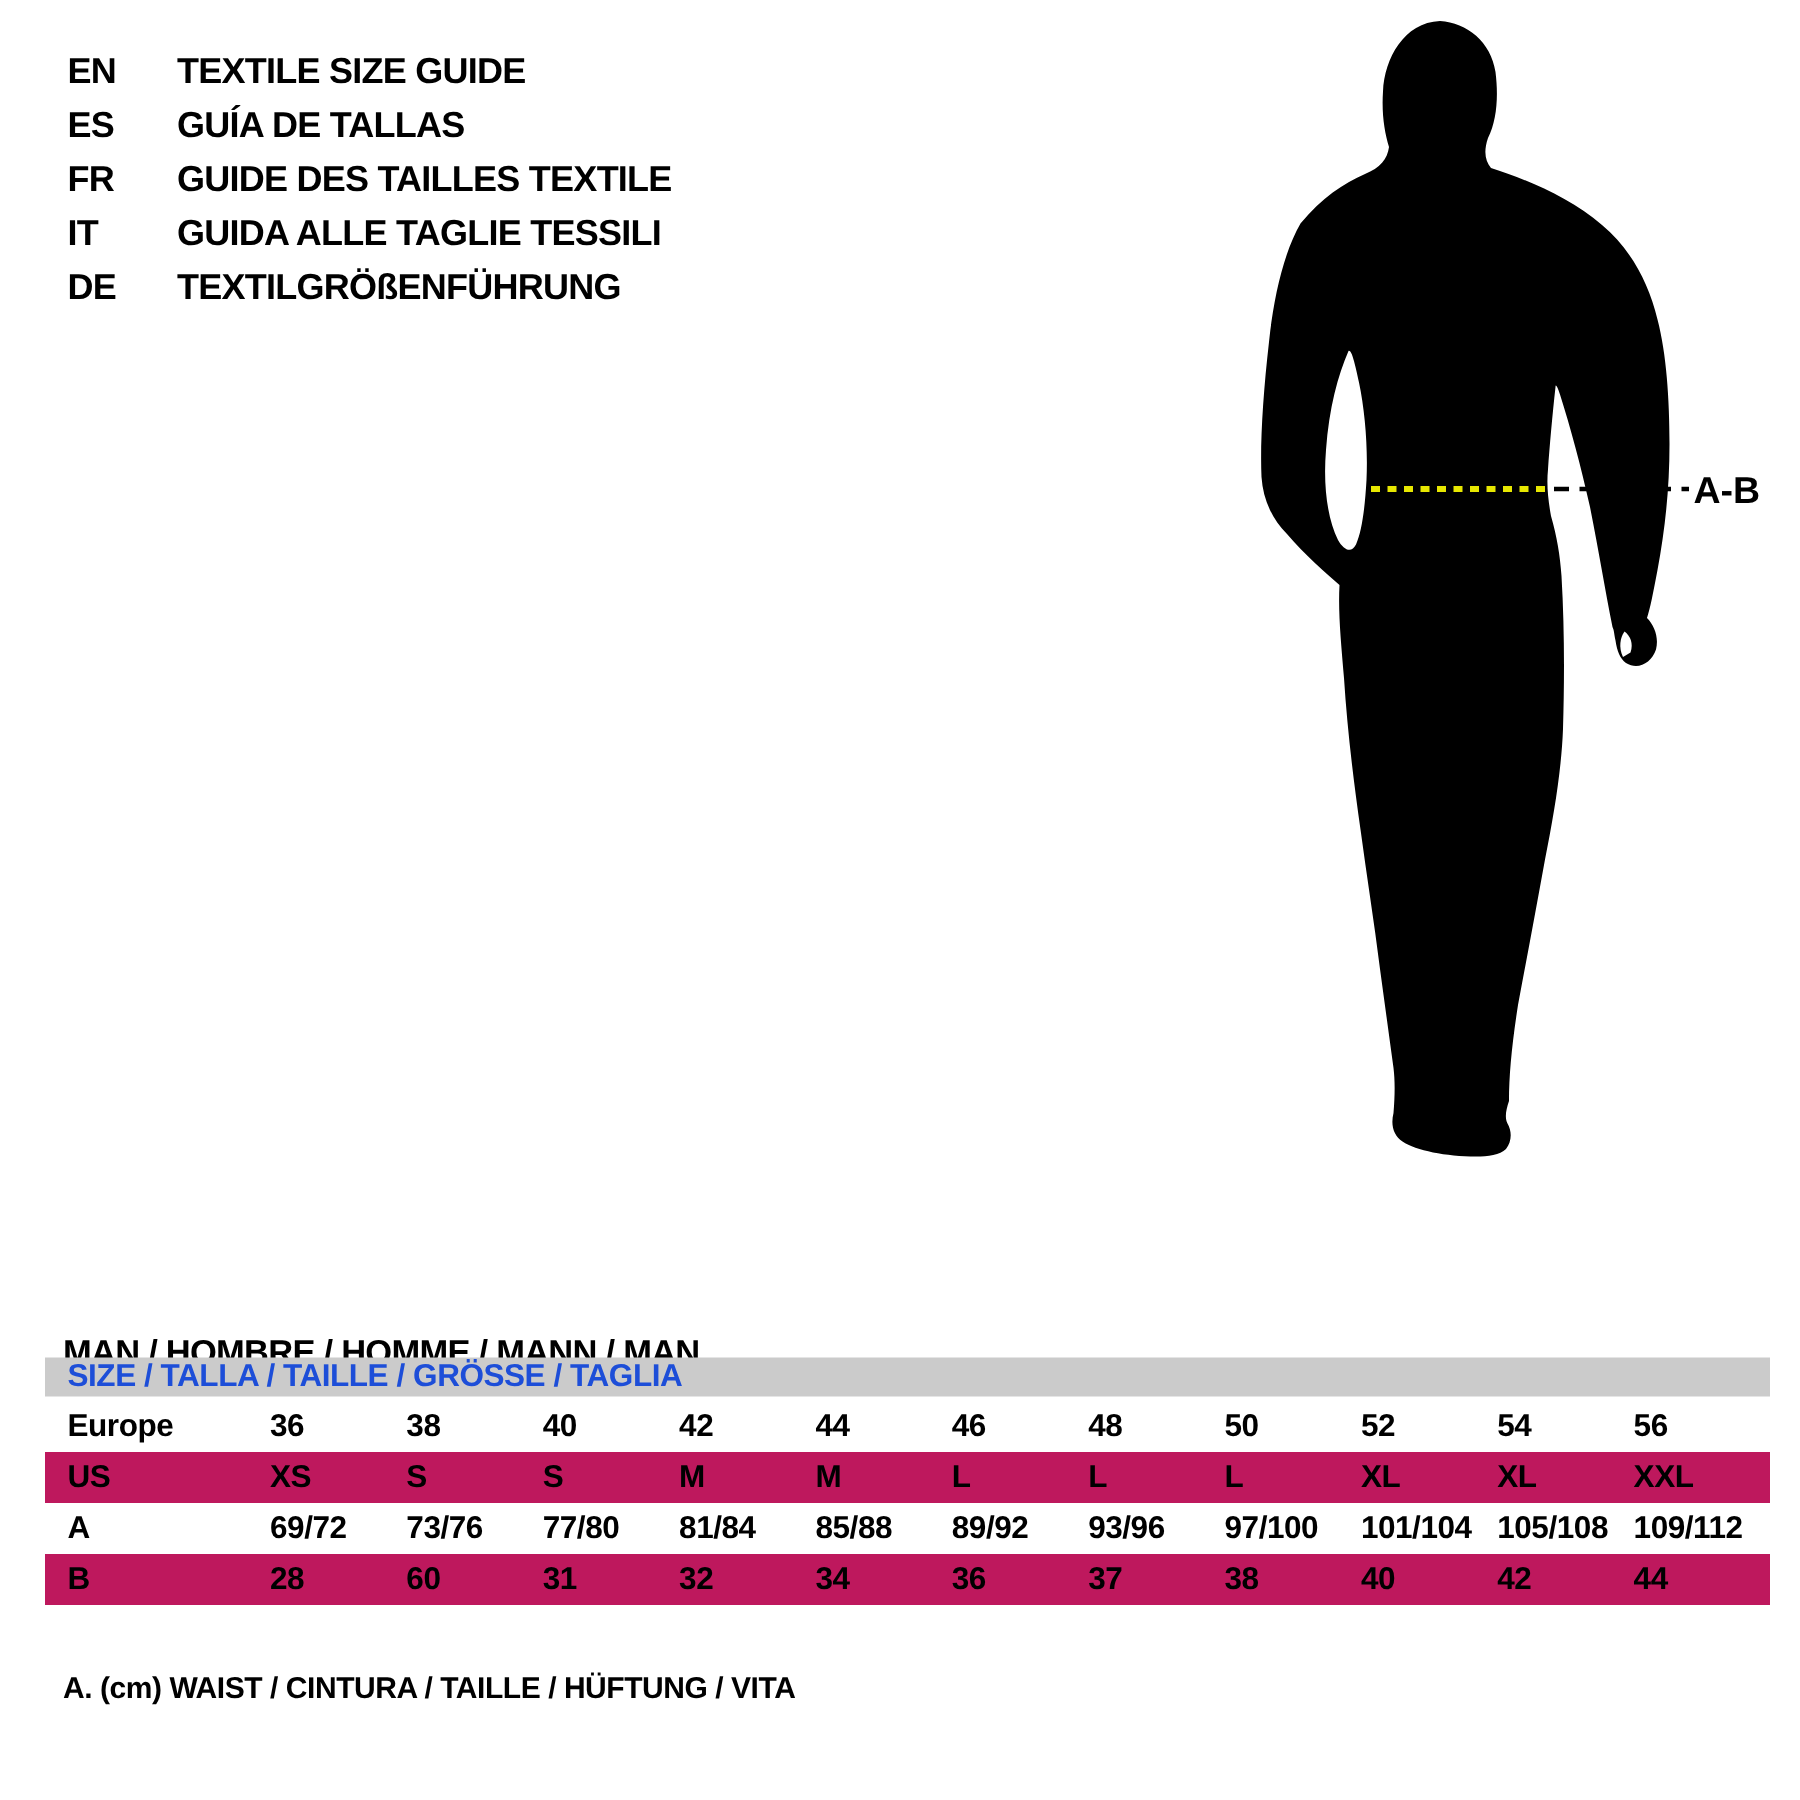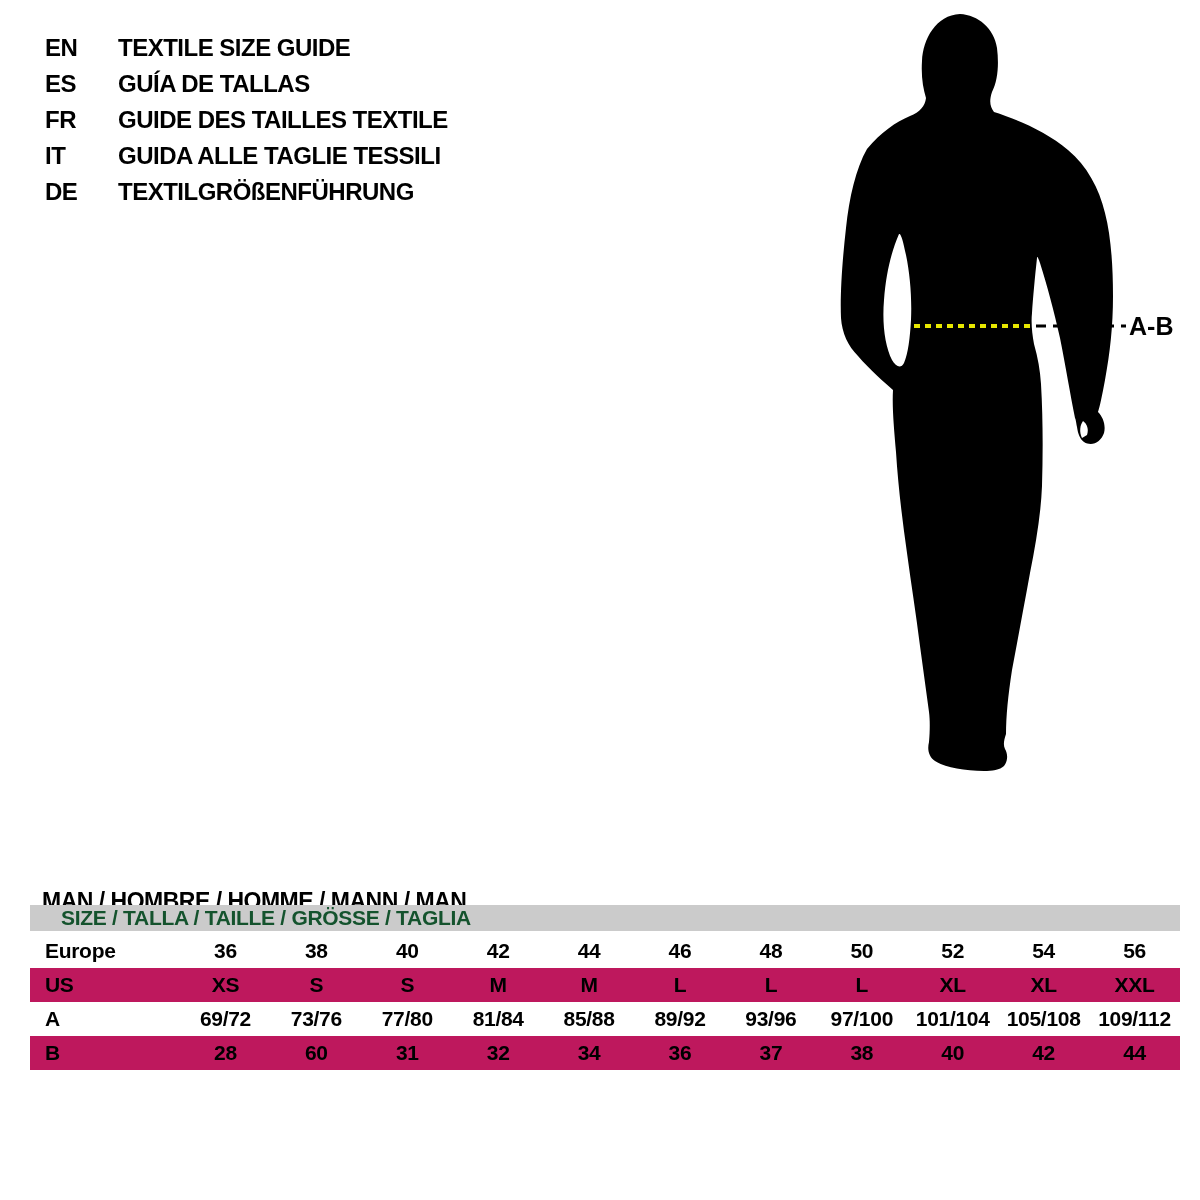--- a/index.html
+++ b/index.html
@@ -17,25 +17,25 @@
     font-weight:bold;font-size:24px;letter-spacing:-0.5px;}
   .section-heading{position:absolute;left:42px;top:850px;
     font-weight:bold;font-size:23px;letter-spacing:-0.5px;margin-top:38px;}
   
   .fig{position:absolute;left:840px;top:8px;}
   .fig text{font-family:"Liberation Sans",sans-serif;font-weight:bold;font-size:25px;}
   
   .size-table{position:absolute;left:30px;top:905px;width:1150px;
     font-weight:bold;font-size:21px;letter-spacing:-0.3px;}
   .thead{height:26px;background:#cbcbcb;border-bottom:3px solid #ffffff;
-    display:flex;align-items:center;padding-left:31px;color:#14532d;font-size:21px;}
+    display:flex;align-items:center;padding-left:15px;color:#1d4ed8;font-size:21px;}
   .trow{display:flex;height:34px;align-items:center;}
   .trow.alt{background:#be185d;}
   .tlabel{width:135px;padding-left:15px;flex:none;}
-  .tcell{flex:1;text-align:center;}
+  .tcell{flex:1;}
   
   .footnotes{position:absolute;left:42px;top:1110px;
     font-weight:bold;font-size:20px;line-height:33px;letter-spacing:-0.3px;}
 </style>
 </head>
 <body>
 
 <div class="canvas">
 
   <div class="langs">
@@ -186,15 +186,16 @@
       <div class="tcell">36</div>
       <div class="tcell">37</div>
       <div class="tcell">38</div>
       <div class="tcell">40</div>
       <div class="tcell">42</div>
       <div class="tcell">44</div>
     </div>
   </div>
 
   <div class="footnotes">
+    <div>A. (cm) WAIST / CINTURA / TAILLE / HÜFTUNG / VITA</div>
   </div>
 
 </div>
 
 </body></html>

